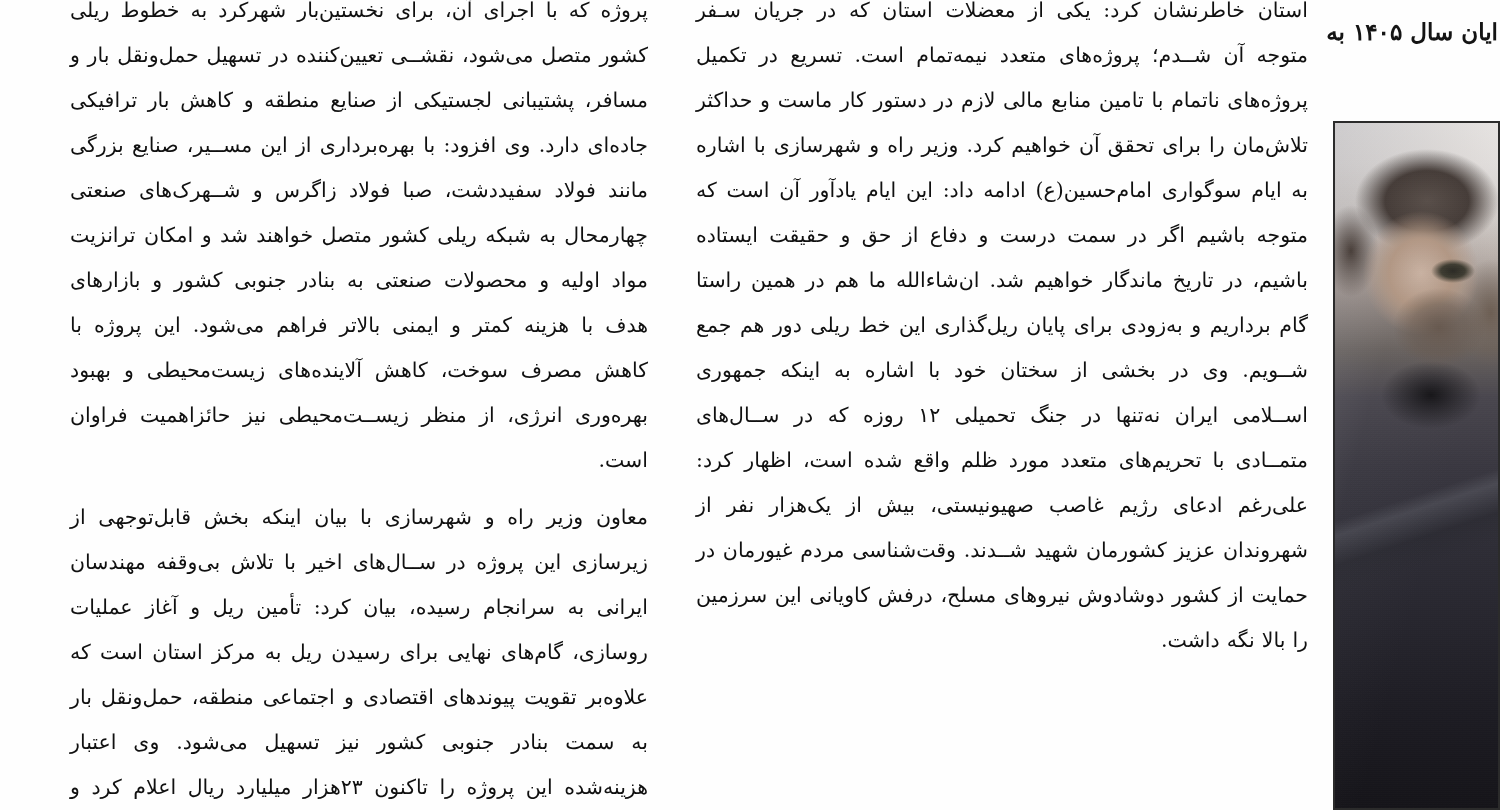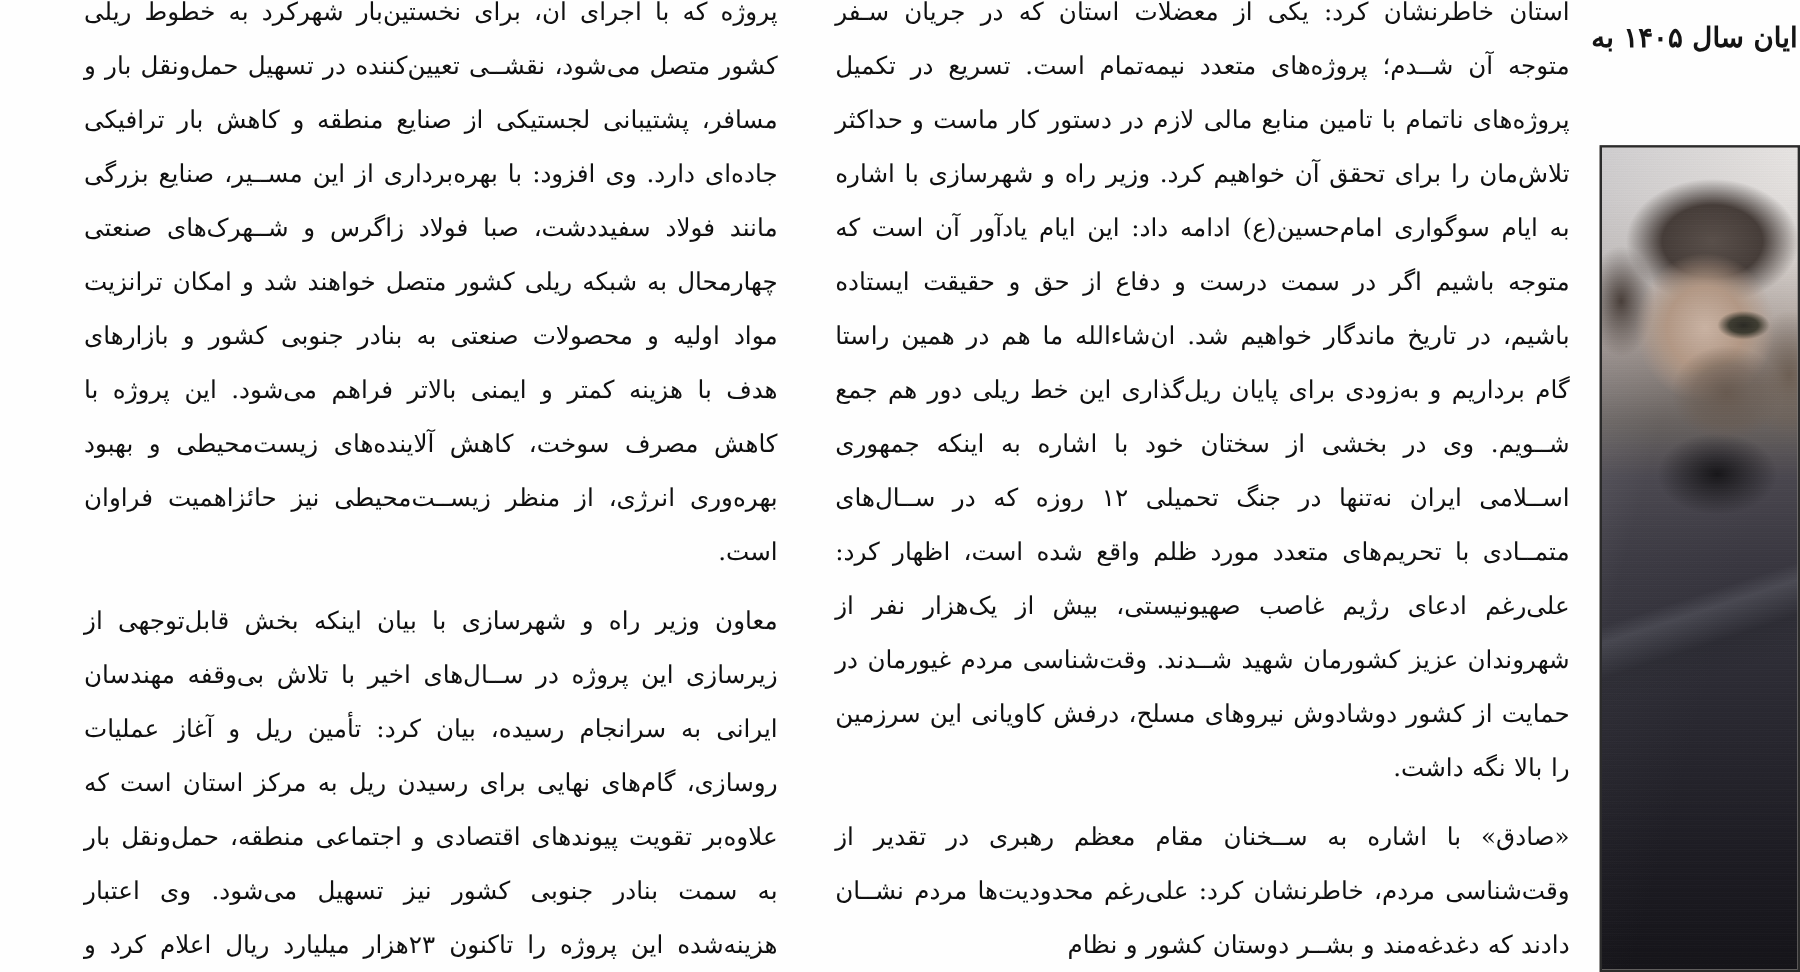--- a/index.html
+++ b/index.html
@@ -128,21 +128,20 @@
 </style>
 </head>
 <body>
 
 <div id="page">
 
   <div class="headline-fragment">ایان سال ۱۴۰۵ به</div>
 
   <div class="column col-right">
     <p class="para">استان خاطرنشان کرد: یکی از معضلات استان که در جریان سـفر متوجه آن شــدم؛ پروژه‌های متعدد نیمه‌تمام است. تسریع در تکمیل پروژه‌های ناتمام با تامین منابع مالی لازم در دستور کار ماست و حداکثر تلاش‌مان را برای تحقق آن خواهیم کرد. وزیر راه و شهرسازی با اشاره به ایام سوگواری امام‌حسین(ع) ادامه داد: این ایام یادآور آن است که متوجه باشیم اگر در سمت درست و دفاع از حق و حقیقت ایستاده باشیم، در تاریخ ماندگار خواهیم شد. ان‌شاءالله ما هم در همین راستا گام برداریم و به‌زودی برای پایان ریل‌گذاری این خط ریلی دور هم جمع شــویم. وی در بخشی از سختان خود با اشاره به اینکه جمهوری اســلامی ایران نه‌تنها در جنگ تحمیلی ۱۲ روزه که در ســال‌های متمــادی با تحریم‌های متعدد مورد ظلم واقع شده است، اظهار کرد: علی‌رغم ادعای رژیم غاصب صهیونیستی، بیش از یک‌هزار نفر از شهروندان عزیز کشورمان شهید شــدند. وقت‌شناسی مردم غیورمان در حمایت از کشور دوشادوش نیروهای مسلح، درفش کاویانی این سرزمین را بالا نگه داشت.</p>
-    <p class="para">«صادق» با اشاره به ســخنان مقام معظم رهبری در تقدیر از وقت‌شناسی مردم، خاطرنشان کرد: علی‌رغم محدودیت‌ها مردم نشــان دادند که دغدغه‌مند و بشــر دوستان کشور و نظام</p>
   </div>
 
   <div class="column col-left">
     <p class="para">پروژه که با اجرای آن، برای نخستین‌بار شهرکرد به خطوط ریلی کشور متصل می‌شود، نقشــی تعیین‌کننده در تسهیل حمل‌ونقل بار و مسافر، پشتیبانی لجستیکی از صنایع منطقه و کاهش بار ترافیکی جاده‌ای دارد. وی افزود: با بهره‌برداری از این مســیر، صنایع بزرگی مانند فولاد سفیددشت، صبا فولاد زاگرس و شــهرک‌های صنعتی چهارمحال به شبکه ریلی کشور متصل خواهند شد و امکان ترانزیت مواد اولیه و محصولات صنعتی به بنادر جنوبی کشور و بازارهای هدف با هزینه کمتر و ایمنی بالاتر فراهم می‌شود. این پروژه با کاهش مصرف سوخت، کاهش آلاینده‌های زیست‌محیطی و بهبود بهره‌وری انرژی، از منظر زیســت‌محیطی نیز حائزاهمیت فراوان است.</p>
     <p class="para">معاون وزیر راه و شهرسازی با بیان اینکه بخش قابل‌توجهی از زیرسازی این پروژه در ســال‌های اخیر با تلاش بی‌وقفه مهندسان ایرانی به سرانجام رسیده، بیان کرد: تأمین ریل و آغاز عملیات روسازی، گام‌های نهایی برای رسیدن ریل به مرکز استان است که علاوه‌بر تقویت پیوندهای اقتصادی و اجتماعی منطقه، حمل‌ونقل بار به سمت بنادر جنوبی کشور نیز تسهیل می‌شود. وی اعتبار هزینه‌شده این پروژه را تاکنون ۲۳هزار میلیارد ریال اعلام کرد و گفت: اعتبار مورد نیاز برای</p>
   </div>
 
   <div class="photo-frame">
     <div class="photo-canvas"></div>
   </div>

